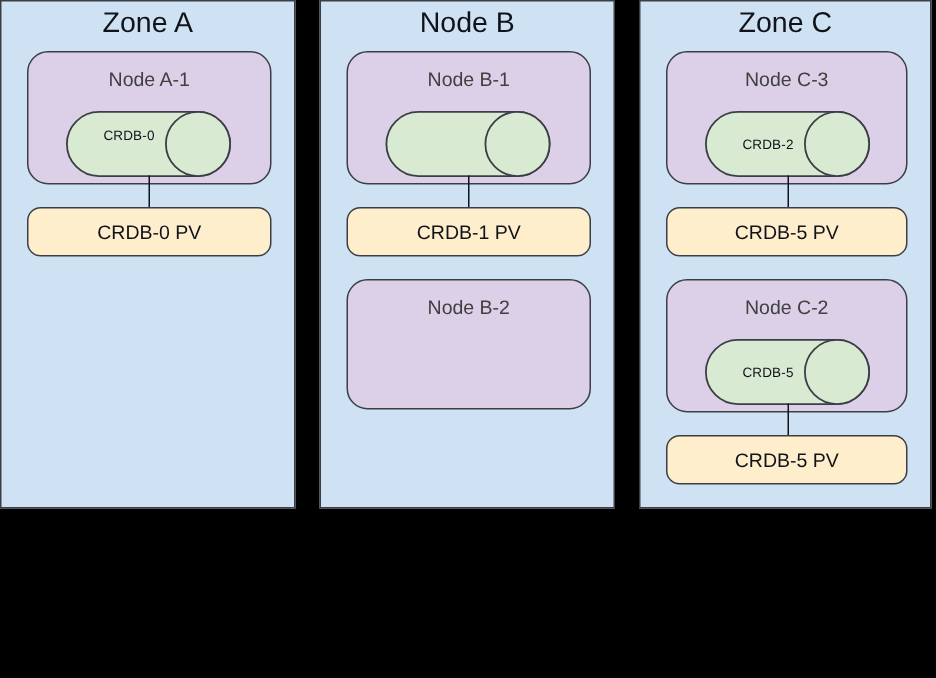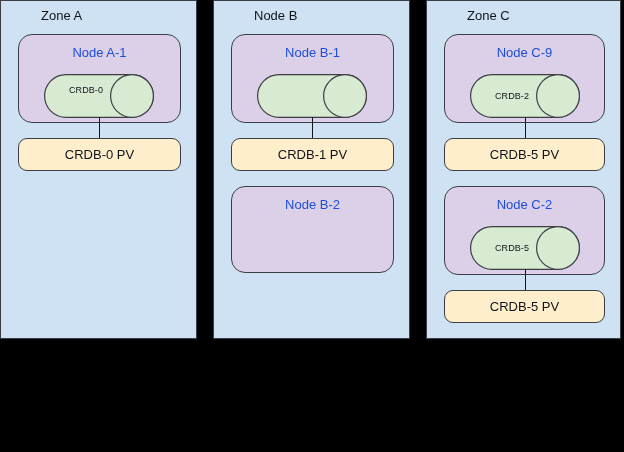--- a/index.html
+++ b/index.html
@@ -30,43 +30,43 @@
     position: absolute;
     background: #cfe2f3;
     border: 1px solid #3b3f45;
     box-sizing: border-box;
   }
   .zone-label {
     position: absolute;
     left: 0;
     right: 0;
     top: 7px;
-    font-size: 13px;
+    text-align: center;
+    font-size: 19px;
     color: #10131a;
     line-height: 16px;
     white-space: nowrap;
-    padding-left: 40px;
   }
 
   
   .node {
     position: absolute;
     background: #dcd0e9;
     border: 1px solid #3b3f45;
     border-radius: 14px;
     box-sizing: border-box;
   }
   .node-label {
     position: absolute;
     left: 0;
     right: 0;
     top: 10px;
     text-align: center;
     font-size: 13px;
-    color: #1d4ed8;
+    color: #404040;
     line-height: 16px;
     white-space: nowrap;
   }
 
   
   .cyl {
     position: absolute;
   }
   .cyl svg {
     display: block;
@@ -163,21 +163,21 @@
 
   <div class="node" style="left:231px; top:186px; width:163px; height:87px;">
     <div class="node-label">Node B-2</div>
   </div>
 
   <div class="zone" style="left:426px; top:0px; width:195px; height:339px;">
     <div class="zone-label">Zone C</div>
   </div>
 
   <div class="node" style="left:444px; top:34px; width:161px; height:89px;">
-    <div class="node-label">Node C-9</div>
+    <div class="node-label">Node C-3</div>
   </div>
 
   <div class="cyl" style="left:470px; top:74px; width:110px; height:44px;">
     <svg width="110" height="44" viewBox="0 0 110 44">
       <path d="M22,0.6 L88,0.6 A21.4,21.4 0 0 1 88,43.4 L22,43.4 A21.4,21.4 0 0 1 22,0.6 Z" fill="#d9ead3" stroke="#3b3f45" stroke-width="1.2"></path>
       <ellipse cx="88" cy="22" rx="21.4" ry="21.4" fill="#d9ead3" stroke="#3b3f45" stroke-width="1.2"></ellipse>
     </svg>
     <div class="cyl-label">CRDB-2</div>
   </div>
 

